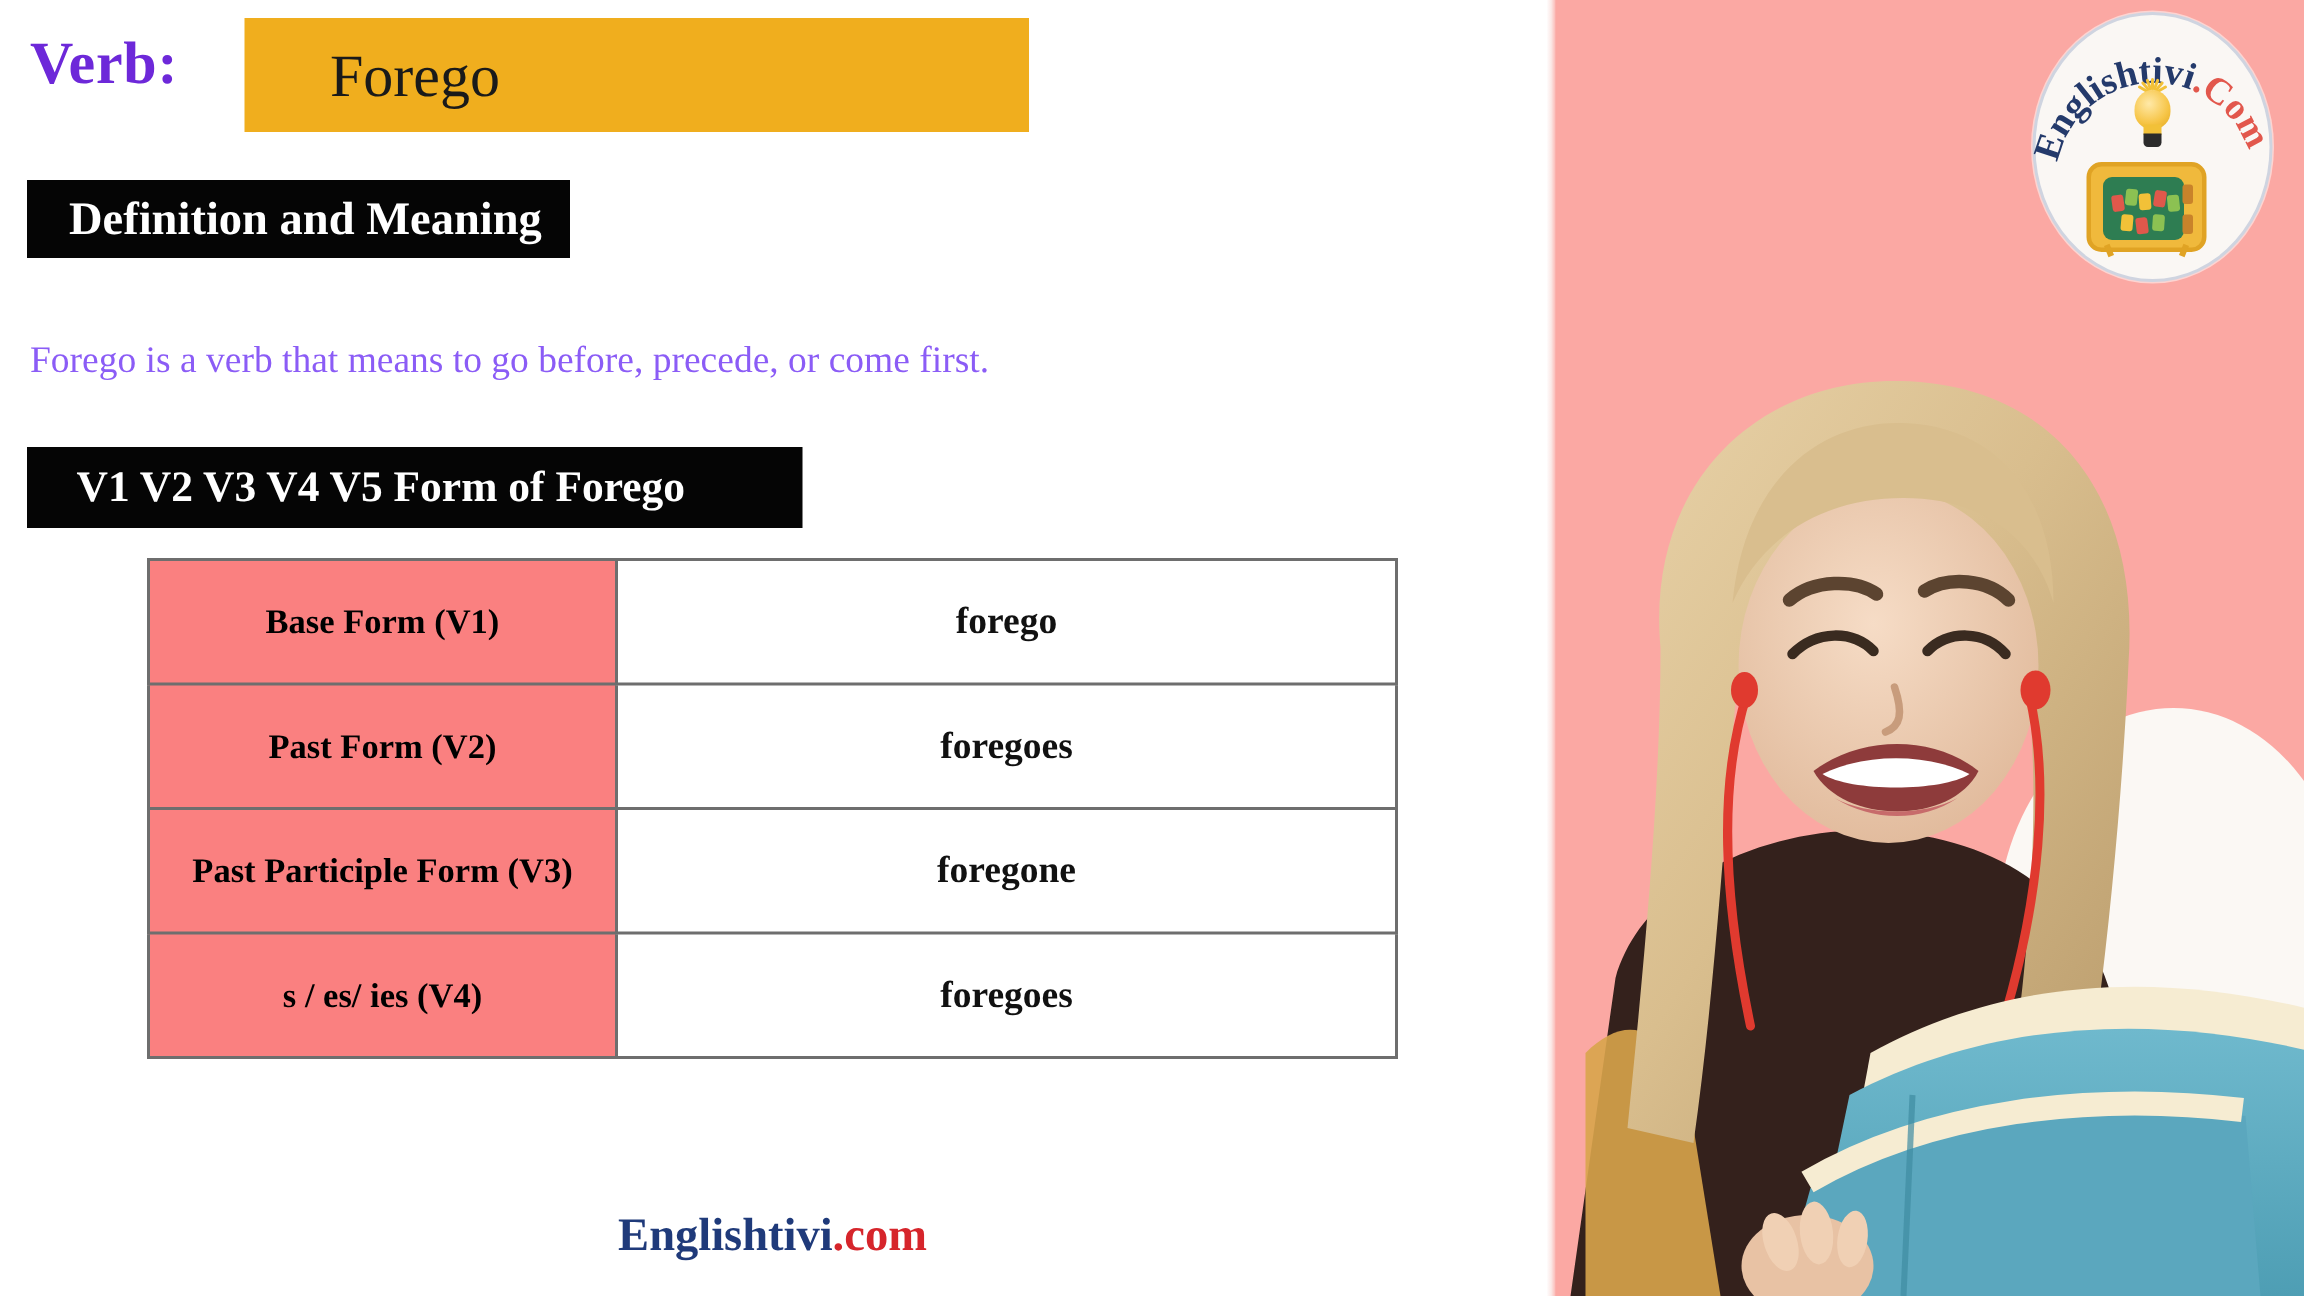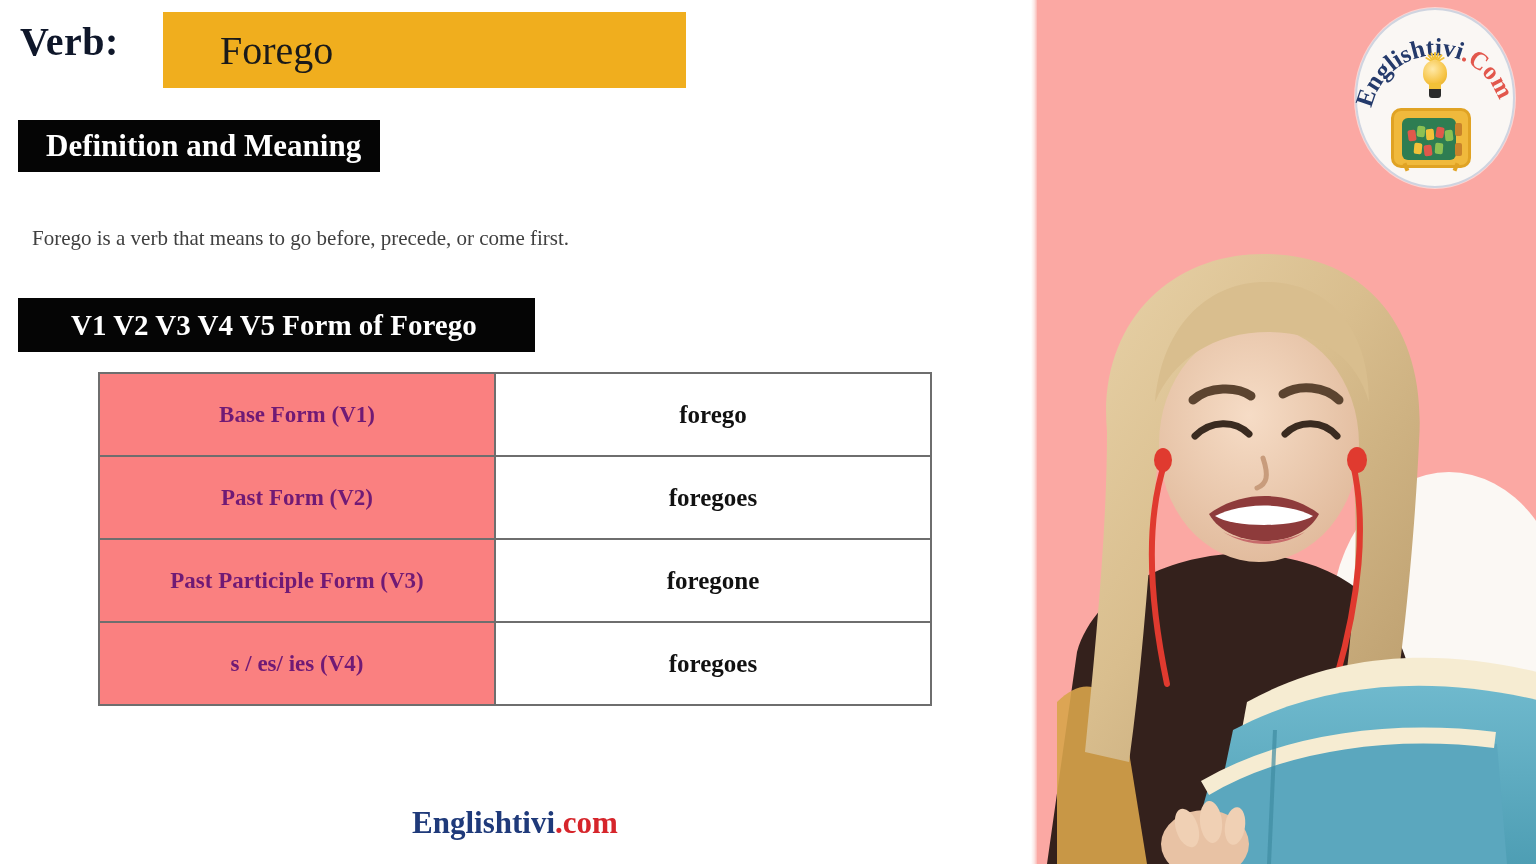--- a/index.html
+++ b/index.html
@@ -121,21 +121,21 @@
     width:499px; height:632px;
     overflow:hidden;
   }
 
   
   .verb-label {
     position:absolute;
     left:20px; top:18px;
     font-size:40px;
     font-weight:bold;
-    color:#0f172a;
+    color:#6d28d9;
     letter-spacing:.5px;
   }
   .verb-box {
     position:absolute;
     left:163px; top:12px;
     width:523px; height:76px;
     background:#F0AE1E;
   }
   .verb-box-text {
     position:absolute;
@@ -156,51 +156,50 @@
   .chip-def {
     left:18px; top:120px;
     width:362px; height:52px;
     font-size:31px;
     padding-left:28px;
   }
   .chip-forms {
     left:18px; top:298px;
     width:517px; height:54px;
     font-size:29px;
-    padding-left:53px;
+    padding-left:33px;
   }
 
   
   .definition {
     position:absolute;
     left:20px; top:226px;
-    font-size:21px;
-    color:#404040;
+    font-size:25px;
+    color:#8b5cf6;
     line-height:1.2;
-    margin-left:12px;
   }
 
   
   .verb-table {
     position:absolute;
     left:98px; top:372px;
     width:834px;
     border-collapse:collapse;
     table-layout:fixed;
   }
   .verb-table td {
     border:2px solid #6e6e6e;
     height:83px;
     text-align:center;
     vertical-align:middle;
   }
   .cell-label {
-    width:396px;
+    width:312px;
     background:#FA8080;
-    color:#701a75;
+    color:#000000;
     font-size:23px;
     font-weight:bold;
   }
   .cell-value {
     background:#ffffff;
     color:#111111;
     font-size:25px;
     font-weight:bold;
   }
 

